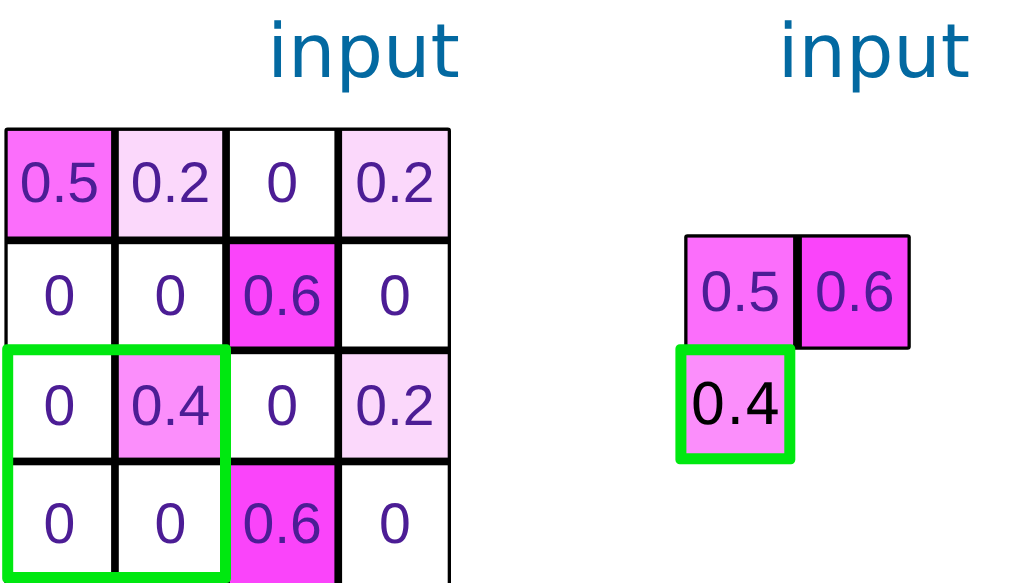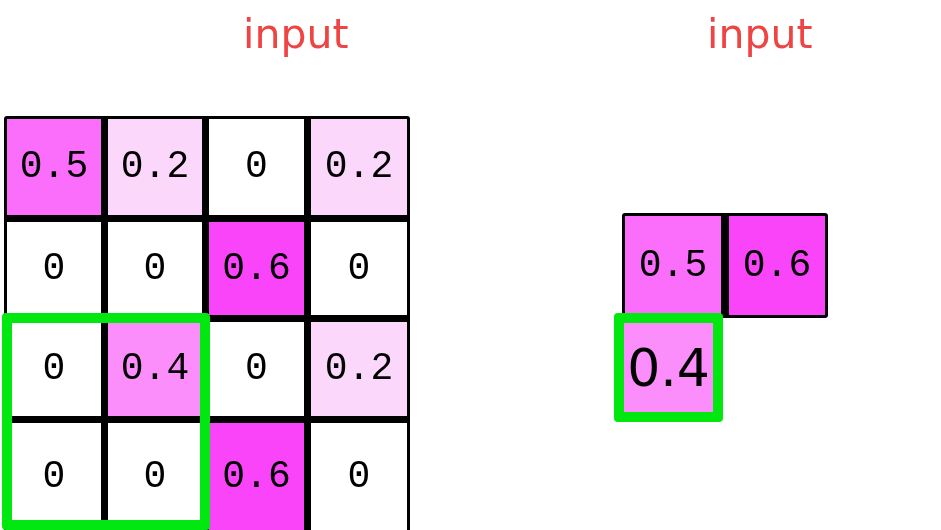--- a/index.html
+++ b/index.html
@@ -12,22 +12,22 @@
     width: 941px;
     height: 530px;
     position: relative;
     overflow: hidden;
     font-family: "DejaVu Sans", "Liberation Sans", sans-serif;
   }
 
   
   .panel-label {
     position: absolute;
-    color: #ef4444;
-    font-size: 41px;
+    color: #0369a1;
+    font-size: 68px;
     line-height: 1;
     font-weight: 400;
     letter-spacing: 0px;
     white-space: nowrap;
     font-family: "DejaVu Sans", "Liberation Sans", sans-serif;
   }
   #label-input  { left: 243px; top: 14px; }
   #label-output { left: 707px; top: 14px; }
 
   
@@ -35,24 +35,24 @@
     position: absolute;
     background: #000000;
   }
 
   .cell {
     position: absolute;
     box-sizing: border-box;
     display: flex;
     align-items: center;
     justify-content: center;
-    color: #000000;
-    font-size: 38px;
+    color: #4c1d95;
+    font-size: 52px;
     line-height: 1;
-    font-family: Liberation Mono, monospace;
+    font-family: Liberation Sans, sans-serif;
     overflow: hidden;
     user-select: none;
   }
 
   
   #input-grid {
     left: 4px;
     top: 116px;
     width: 406px;
     height: 422px;

